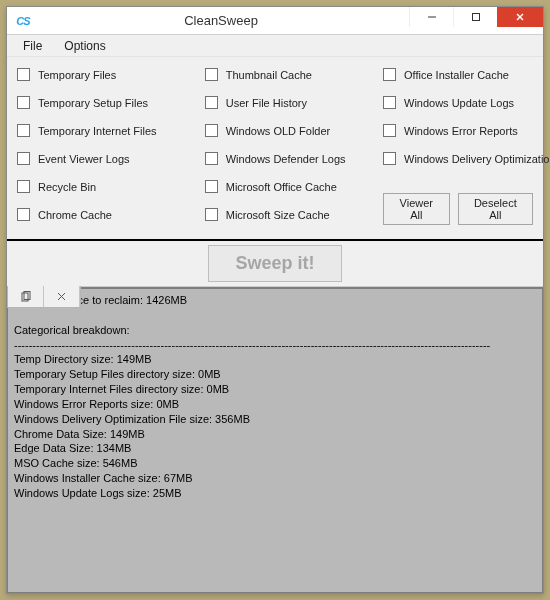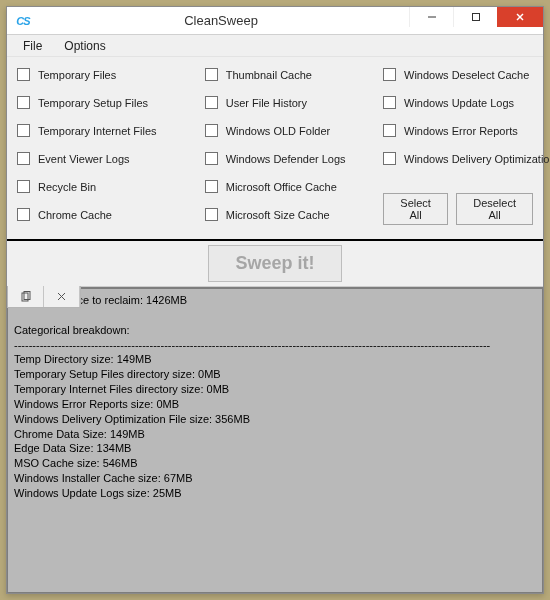--- a/index.html
+++ b/index.html
@@ -114,36 +114,36 @@
             <span>Microsoft Office Cache</span>
           </label>
         <label class="chk">
             <span class="chkbox"></span>
             <span>Microsoft Size Cache</span>
           </label>
       </div>
       <div class="col c3">
         <label class="chk">
             <span class="chkbox"></span>
-            <span>Windows Deselect Cache</span>
+            <span>Office Installer Cache</span>
           </label>
         <label class="chk">
             <span class="chkbox"></span>
             <span>Windows Update Logs</span>
           </label>
         <label class="chk">
             <span class="chkbox"></span>
             <span>Windows Error Reports</span>
           </label>
         <label class="chk">
             <span class="chkbox"></span>
             <span>Windows Delivery Optimization</span>
           </label>
         <div class="selrow">
-          <button class="btn">Select All</button>
+          <button class="btn">Viewer All</button>
           <button class="btn">Deselect All</button>
         </div>
       </div>
     </div>
   </div>
 
   <div class="sweep-row">
     <button class="sweep-btn">Sweep it!</button>
     <div class="tabhost">
       <div class="tab">

